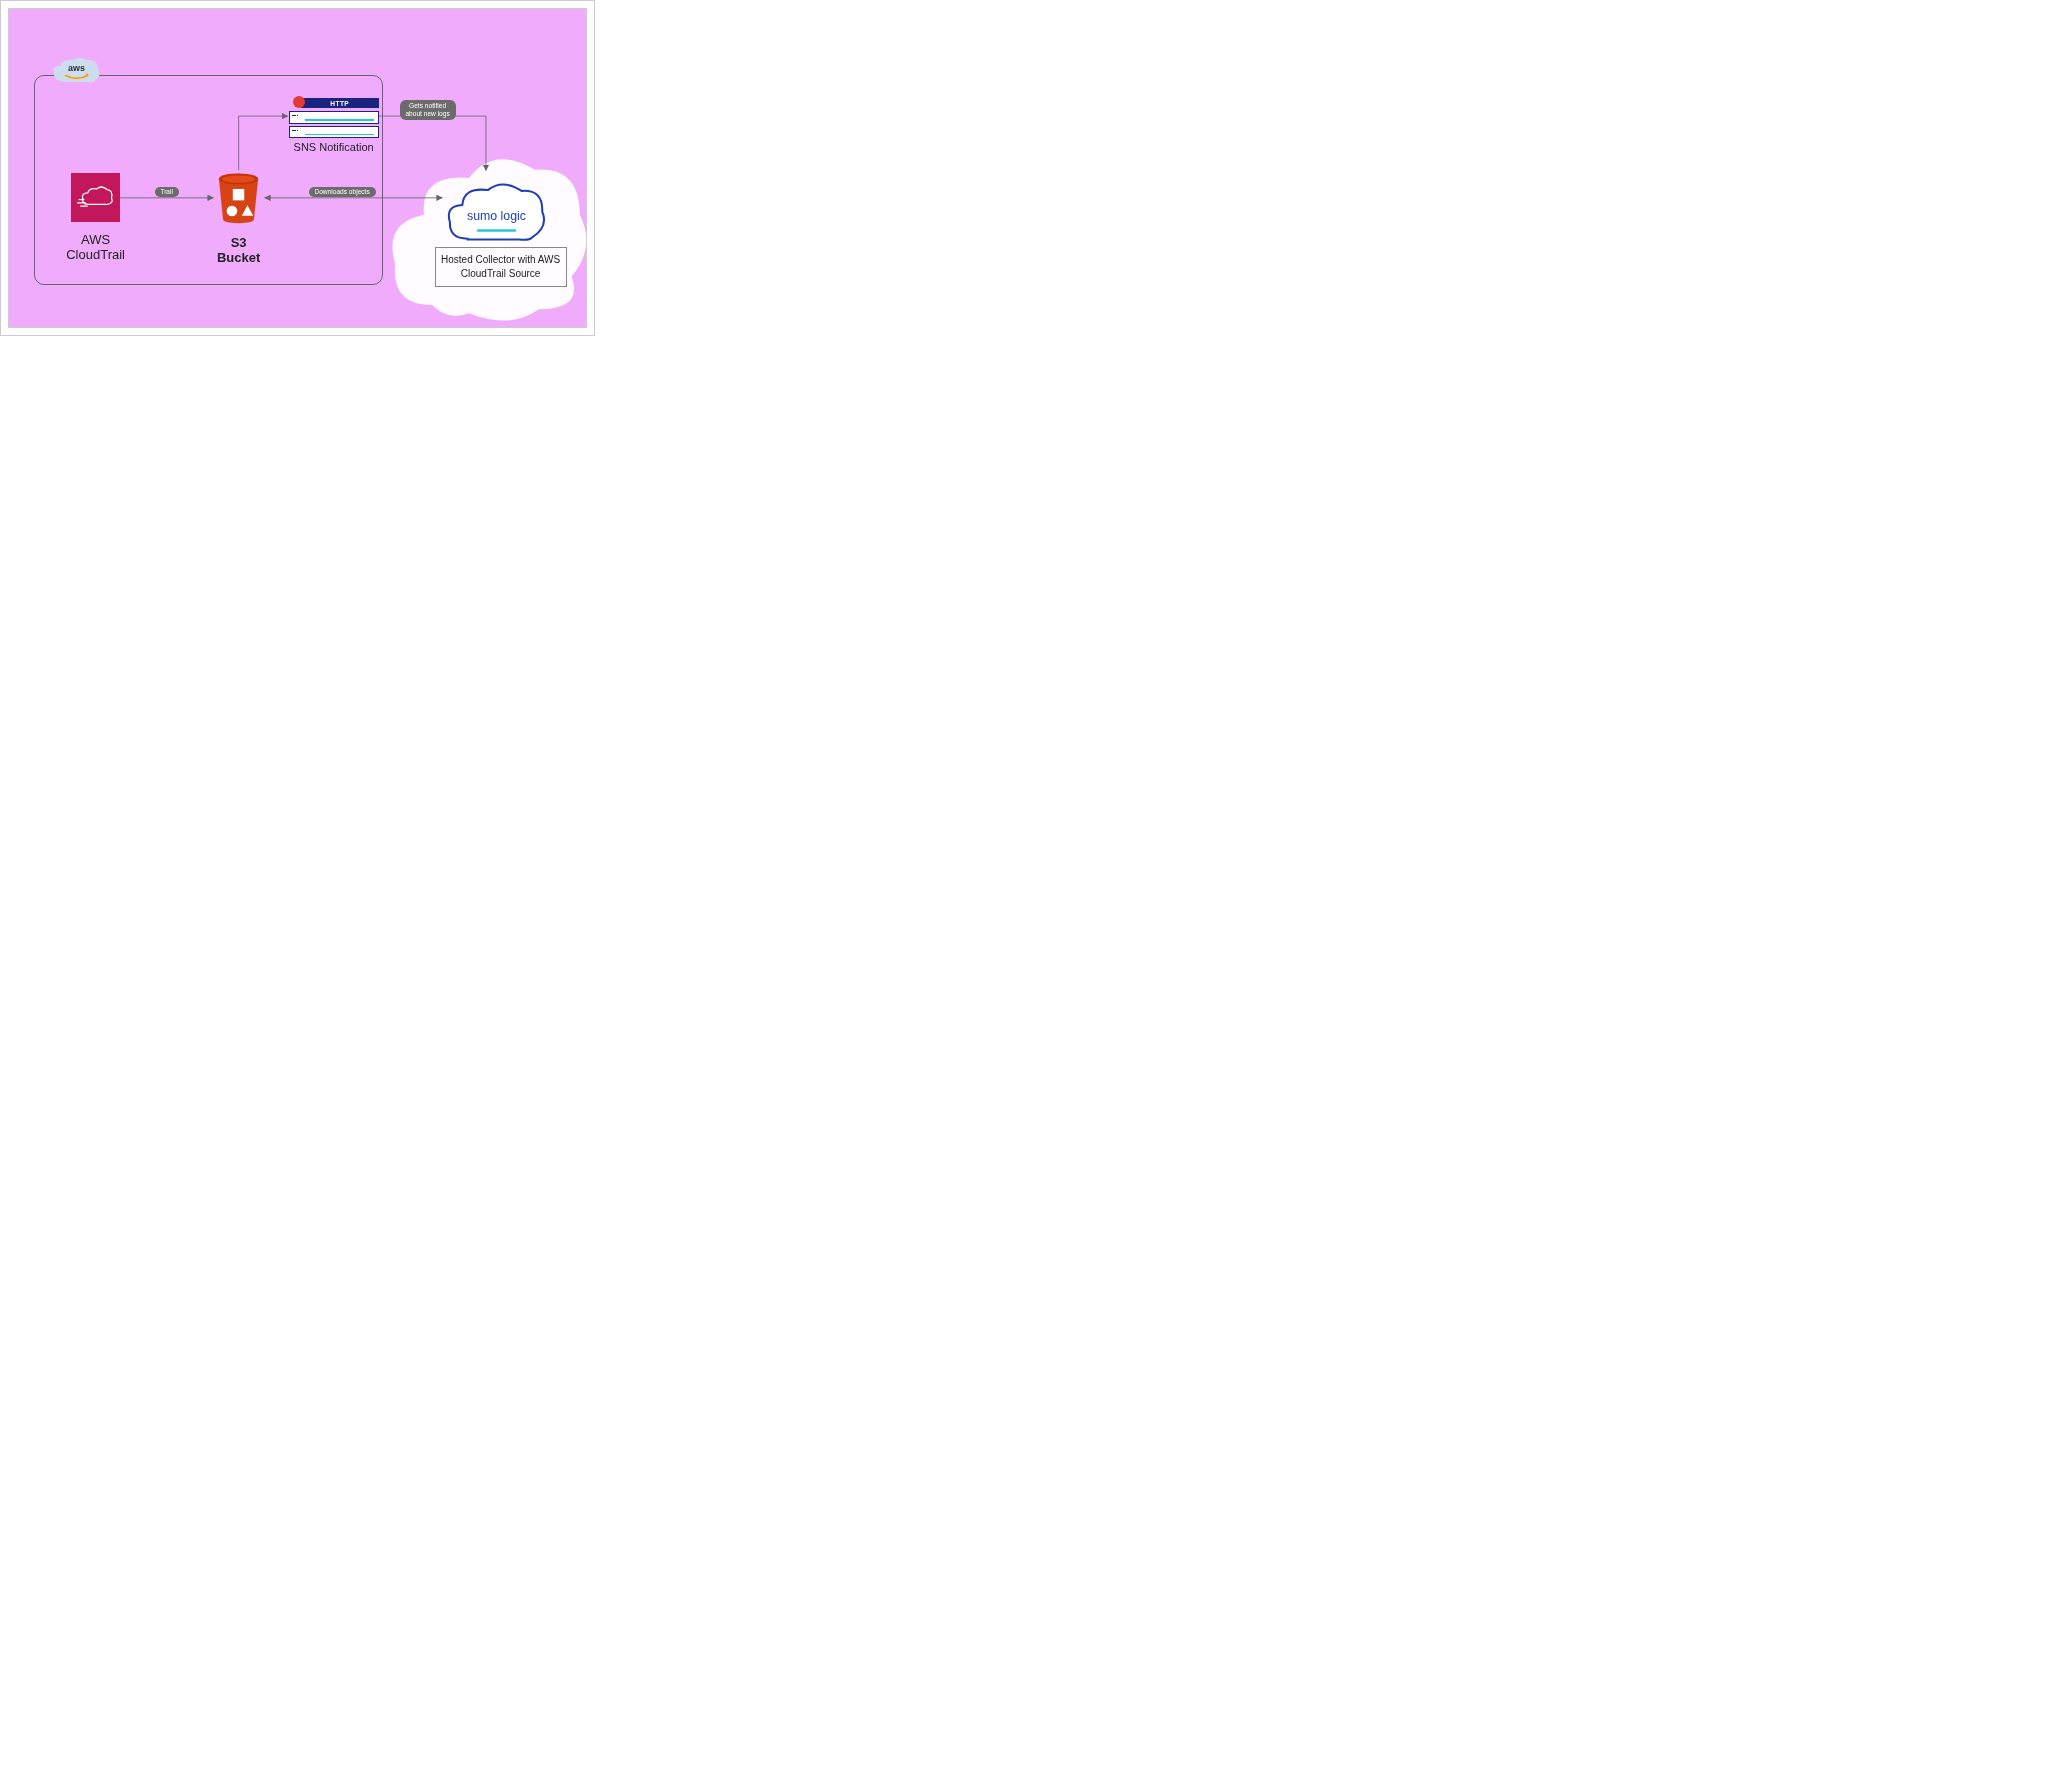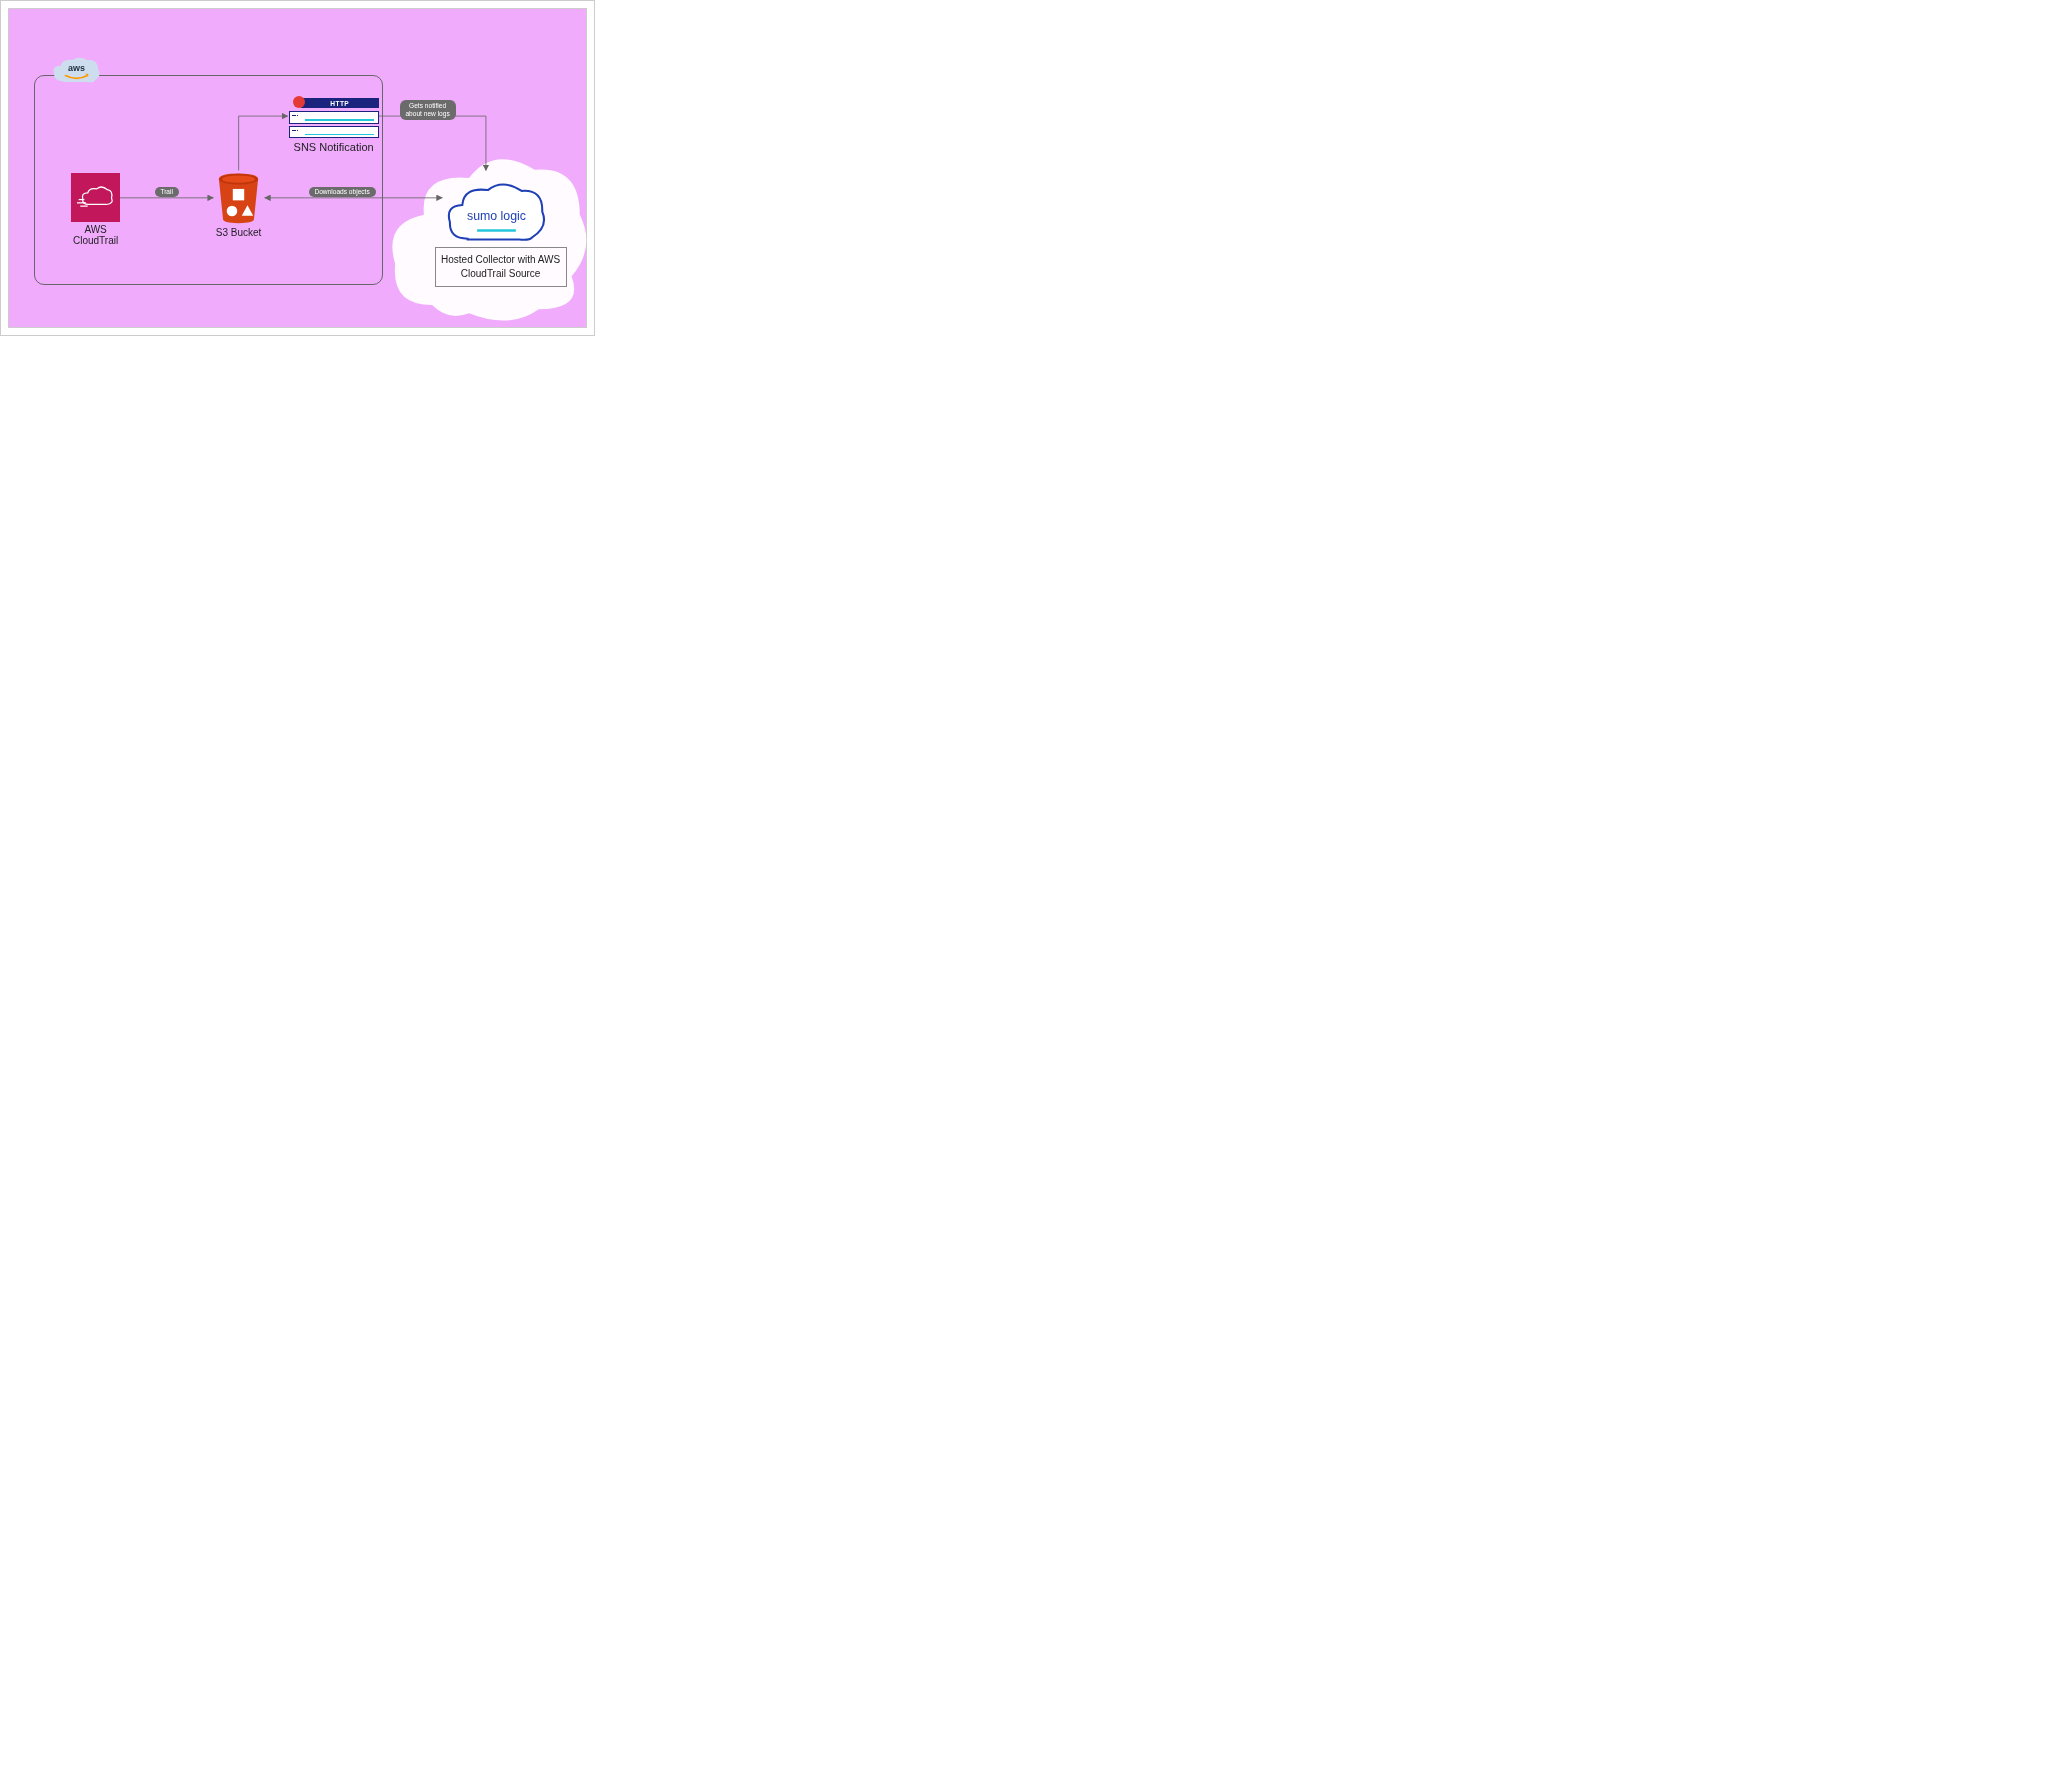--- a/index.html
+++ b/index.html
@@ -31,42 +31,43 @@
     left: 41px;
     top: 47px;
     width: 53px;
     height: 31px;
   }
   .node {
     position: absolute;
     text-align: center;
   }
   .node-label {
-    font-size: 10px;
+    font-size: 13px;
     color: #222;
-    margin-top: 2px;
+    margin-top: 10px;
   }
   .cloudtrail {
     left: 54px;
     top: 164px;
     width: 66px;
   }
   .cloudtrail .icon {
     width: 49px;
     height: 49px;
     background: #c2185b;
     margin: 0 auto;
     display: flex;
     align-items: center;
     justify-content: center;
   }
   .s3 {
     left: 201px;
     top: 162px;
     width: 58px;
+    font-weight: bold;
   }
   .sns {
     left: 280px;
     top: 88px;
     width: 90px;
   }
   .sns-label {
     font-size: 11px;
     color: #222;
     text-align: center;

